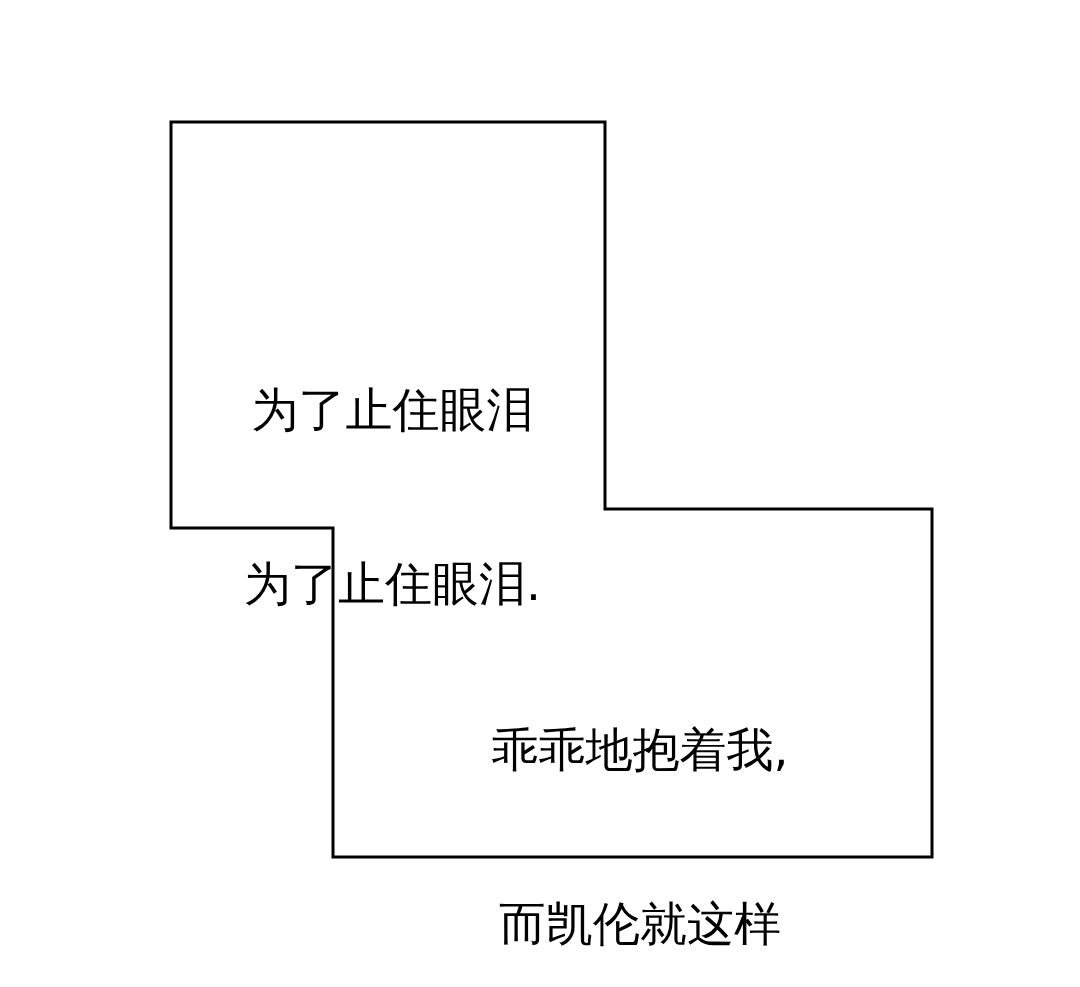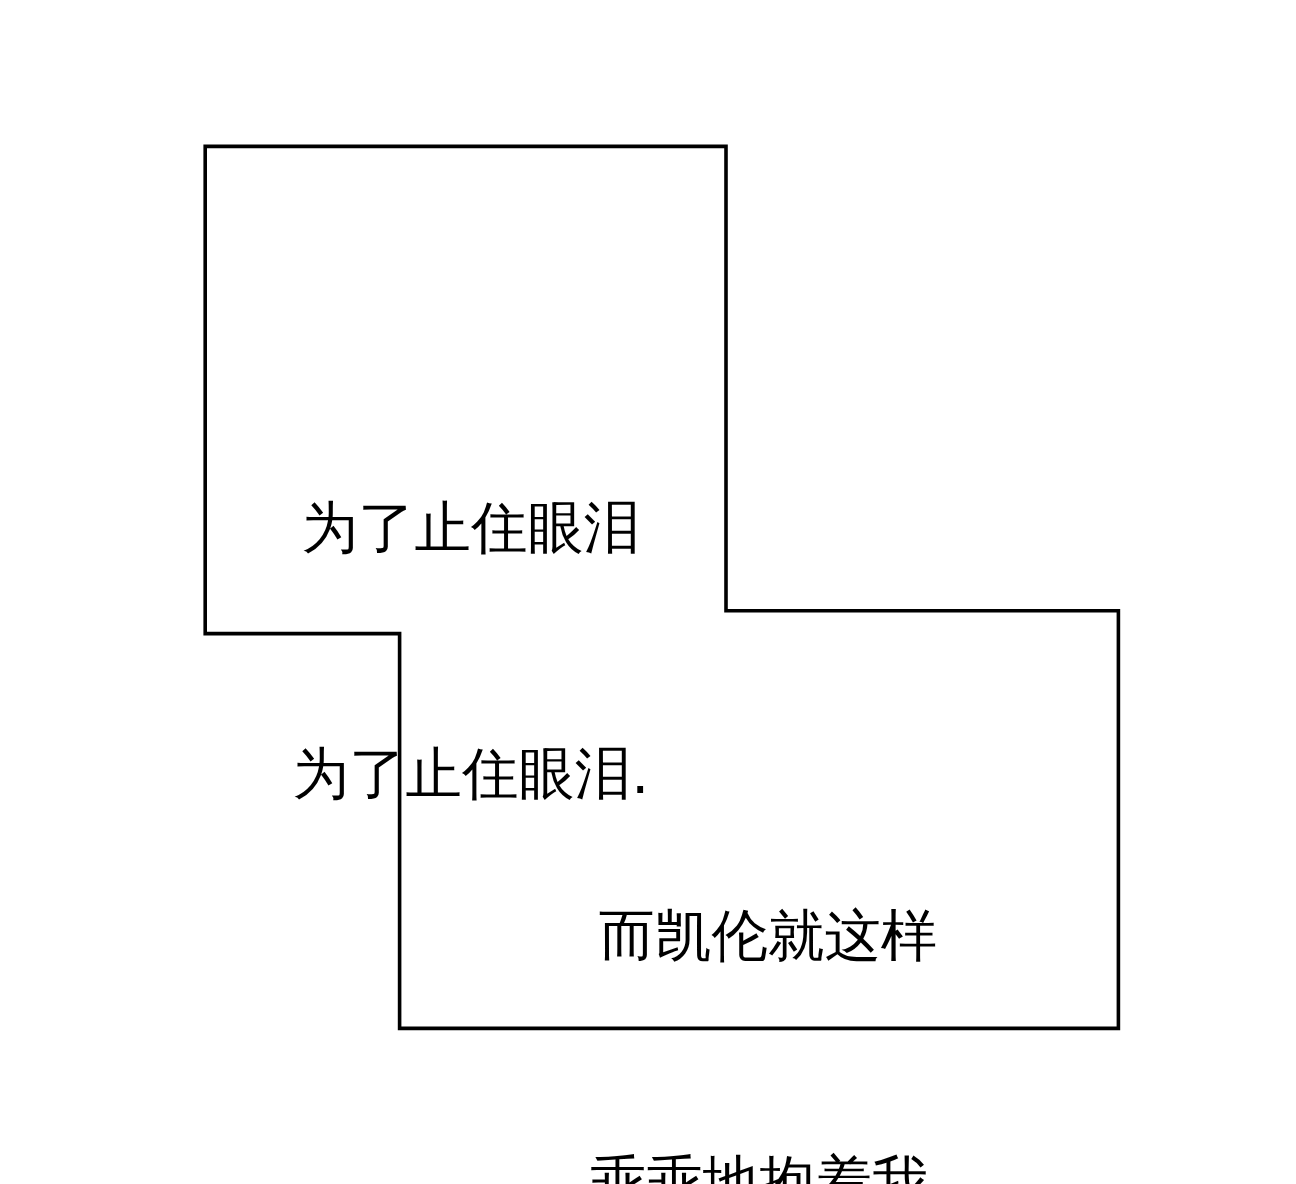--- a/index.html
+++ b/index.html
@@ -7,35 +7,35 @@
   svg.outline { position:absolute; left:0; top:0; width:1080px; height:987px; }
   .caption {
     position:absolute;
     font-family: "DejaVu Sans", "Liberation Sans", sans-serif;
     color:#000000;
     font-size:47px;
     line-height:58px;
     text-align:center;
     white-space:pre;
   }
-  .caption .line { display:block;margin-top:31px; }
+  .caption .line { display:block; }
   #cap1 { left:180px; top:265px; width:425px; }
   #cap2 { left:400px; top:605px; width:480px; }
 </style>
 </head>
 <body>
 
 <div class="page">
   <svg class="outline" viewBox="0 0 1080 987">
     <polygon fill="#ffffff" stroke="#000000" stroke-width="3" stroke-linejoin="miter" points="171,122 605,122 605,509 932,509 932,857 333,857 333,528 171,528"></polygon>
   </svg>
 
   <div class="caption" id="cap1">
     <span class="line">为了止住眼泪</span>
     <span class="line">为了止住眼泪.</span>
   </div>
 
   <div class="caption" id="cap2">
+    <span class="line">乖乖地抱着我,</span>
     <span class="line">而凯伦就这样</span>
-    <span class="line">乖乖地抱着我,</span>
     
   </div>
 </div>
 
 </body></html>

